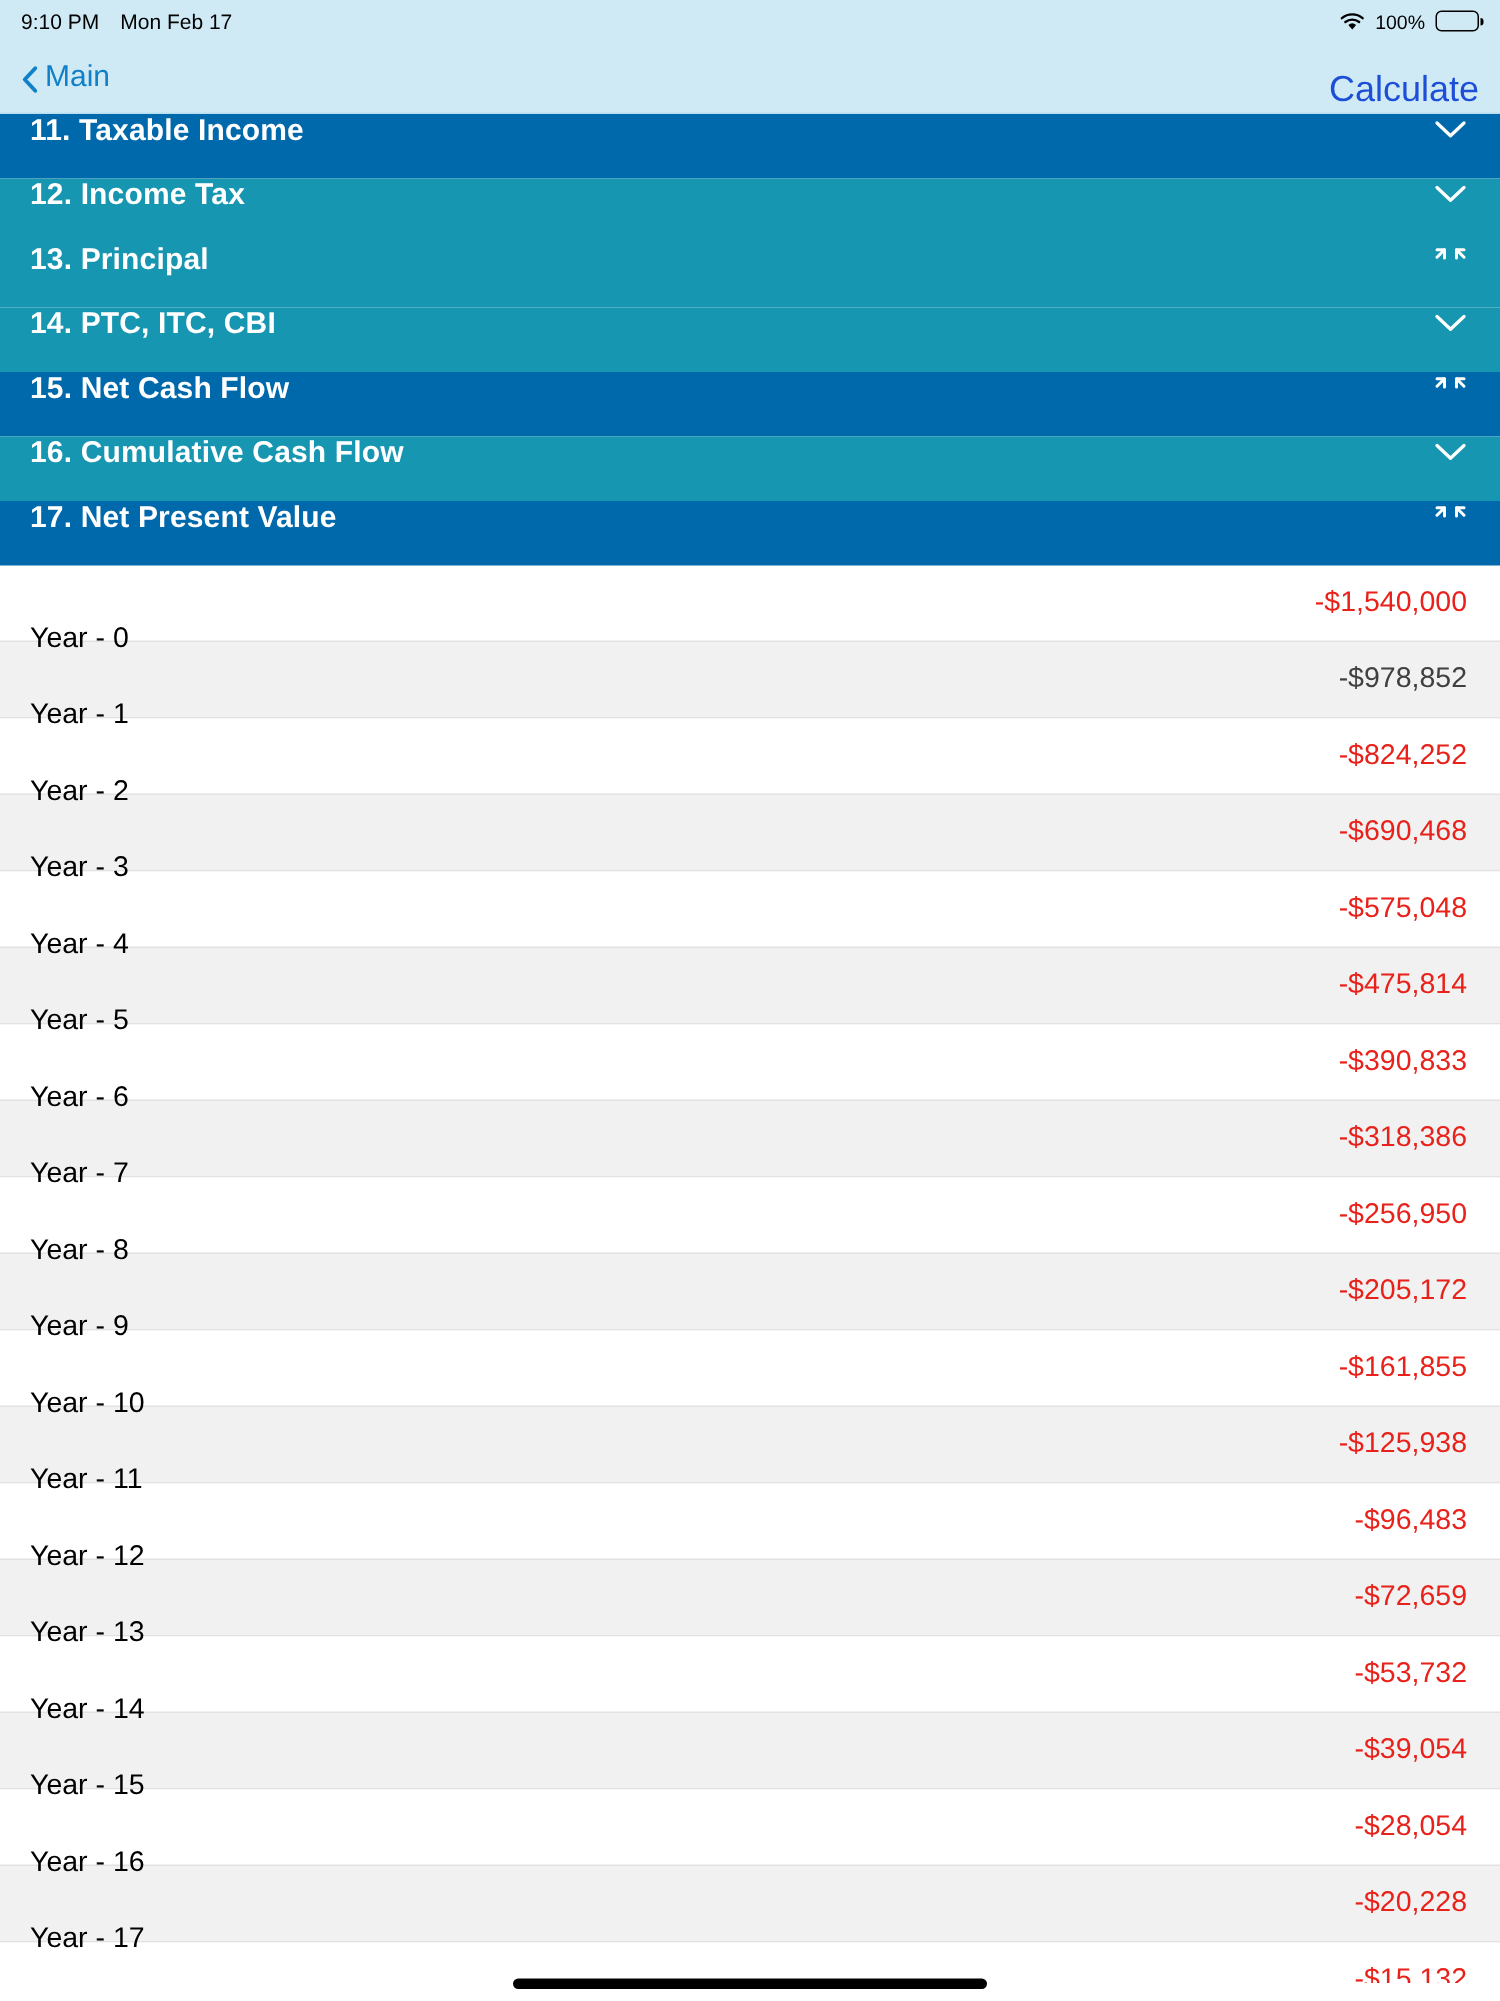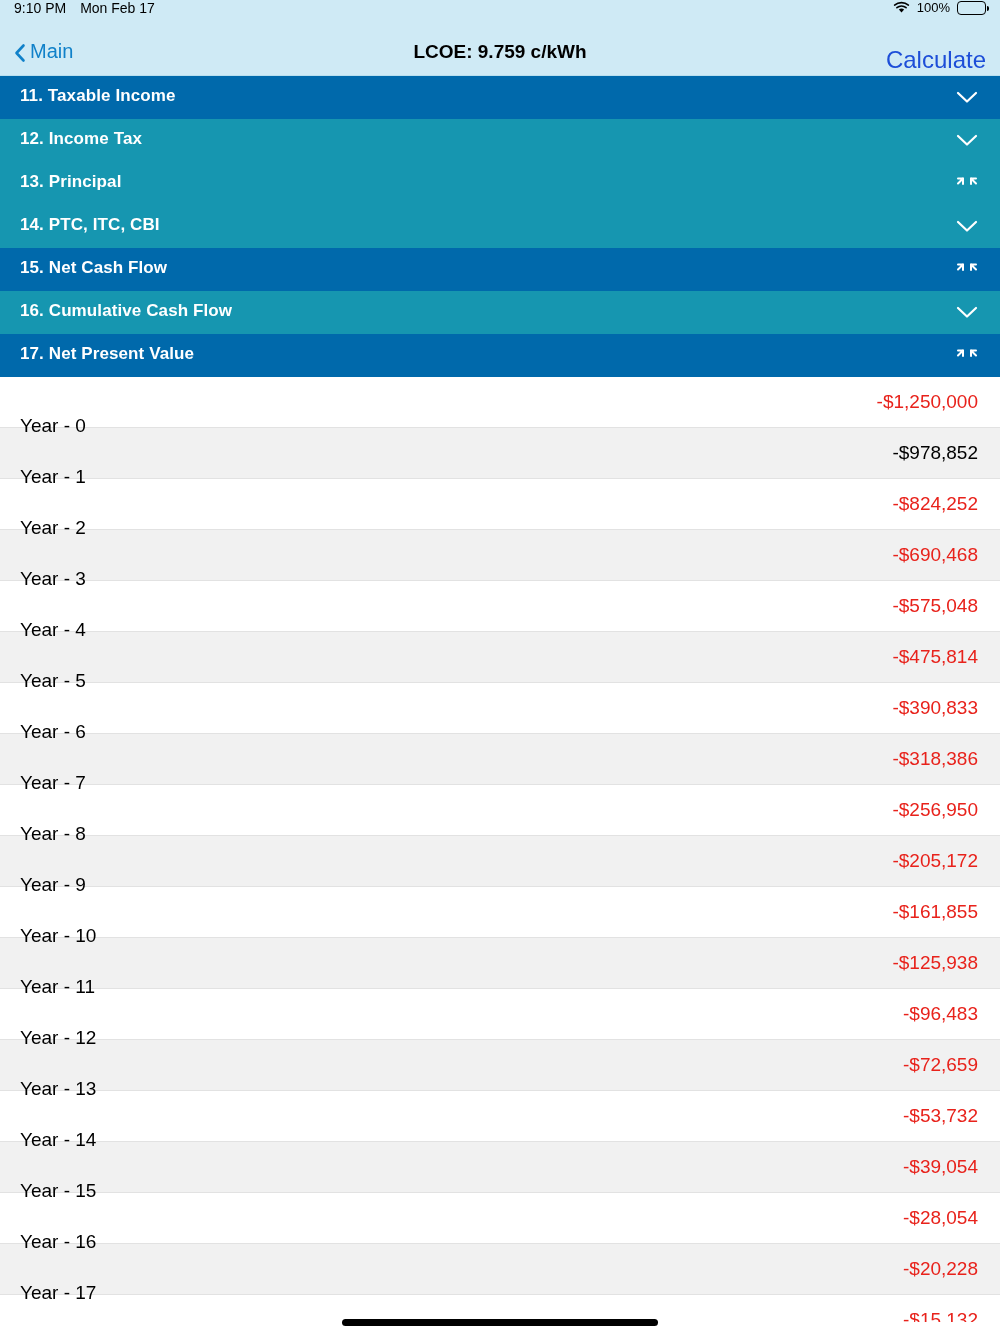--- a/index.html
+++ b/index.html
@@ -10,21 +10,21 @@
     font-family: "Liberation Sans", sans-serif;
     -webkit-font-smoothing: antialiased;
   }
   body { overflow: hidden; position: relative; }
 
   
   .status-bar {
     height: 28px;
     background: #cfeaf5;
     display: flex;
-    align-items: flex-start;
+    align-items: center;
     padding: 0 14px;
     font-size: 14px;
     color: #000;
     position: relative;
   }
   .status-left { display: flex; align-items: center; gap: 14px; }
   .status-time { font-weight: 400; }
   .status-date { font-weight: 400; }
   .status-right {
     margin-left: auto;
@@ -88,24 +88,24 @@
     color: #1d4ed8;
     font-size: 24px;
     cursor: pointer;
     margin-top: 16px;
   }
 
   
   .section-row {
     height: 43px;
     display: flex;
-    align-items: center;
+    align-items: flex-start;
     padding: 0 22px 3px 20px;
     color: #fff;
-    font-size: 17px;
+    font-size: 20px;
     font-weight: bold;
     position: relative;
     cursor: pointer;
   }
   .section-row.dark { background: #0069ab; }
   .section-row.teal { background: #1696b0; }
   .section-label { flex: 1; letter-spacing: 0.1px; }
   .chev-down { width: 22px; height: 14px; }
   .collapse-glyph {
     width: 22px;
@@ -172,21 +172,20 @@
 
 <div class="nav-bar">
   <div class="nav-back">
     <span class="chev-left">
       <svg width="12" height="20" viewBox="0 0 12 20">
         <polyline points="9.5,2.5 2.5,10 9.5,17.5" fill="none" stroke="#1081c9" stroke-width="2.6" stroke-linecap="round" stroke-linejoin="round"></polyline>
       </svg>
     </span>
     <span>Main</span>
   </div>
-  <div class="nav-title">LCOE: 9.759 c/kWh</div>
   <div class="nav-action">Calculate</div>
 </div>
 
 <div id="sections">
     <div class="section-row dark">
       <div class="section-label">11. Taxable Income</div>
       <span class="chev-down"><svg width="22" height="14" viewBox="0 0 22 14">
           <polyline points="2,3 11,11.5 20,3" fill="none" stroke="#ffffff" stroke-width="2.2" stroke-linecap="round" stroke-linejoin="round"></polyline>
         </svg></span>
     </div>
@@ -233,25 +232,25 @@
           <polyline points="20,9.5 15,4.5 20,4.5" fill="none" stroke="#fff" stroke-width="2" stroke-linecap="round" stroke-linejoin="round"></polyline>
           <polyline points="7,4.5 7,10" fill="none" stroke="#fff" stroke-width="2" stroke-linecap="round"></polyline>
           <polyline points="15,4.5 15,10" fill="none" stroke="#fff" stroke-width="2" stroke-linecap="round"></polyline>
         </svg></span>
     </div>
   </div>
 
 <div class="list-scroll" id="rows">
     <div class="data-row">
       <div class="row-label">Year - 0</div>
-      <div class="row-value" style="color: rgb(232, 34, 27);">-$1,250,000</div>
+      <div class="row-value" style="color: rgb(232, 34, 27);">-$1,540,000</div>
     </div>
     <div class="data-row alt">
       <div class="row-label">Year - 1</div>
-      <div class="row-value" style="color: #000000;">-$978,852</div>
+      <div class="row-value" style="color: #404040;">-$978,852</div>
     </div>
     <div class="data-row">
       <div class="row-label">Year - 2</div>
       <div class="row-value" style="color: rgb(232, 34, 27);">-$824,252</div>
     </div>
     <div class="data-row alt">
       <div class="row-label">Year - 3</div>
       <div class="row-value" style="color: rgb(232, 34, 27);">-$690,468</div>
     </div>
     <div class="data-row">

